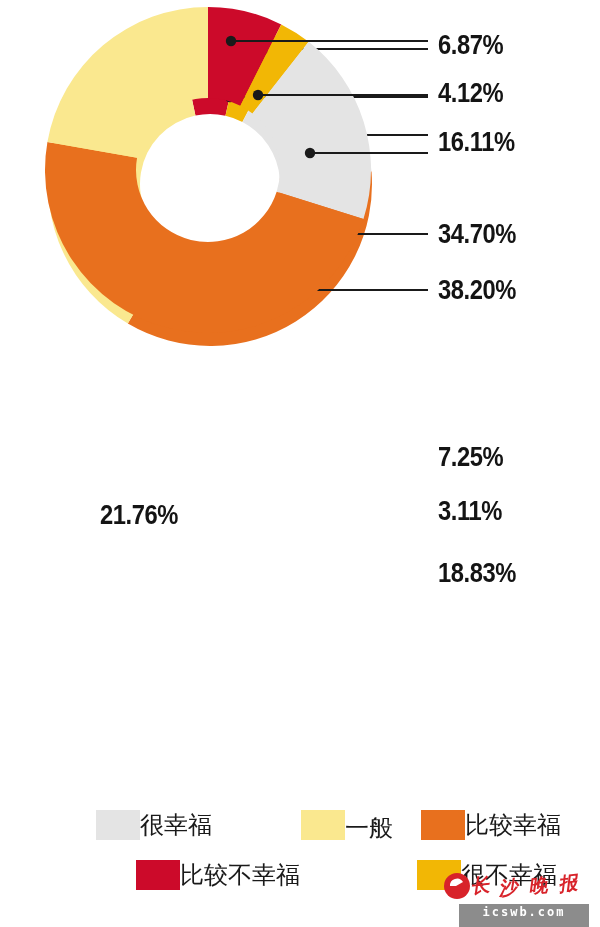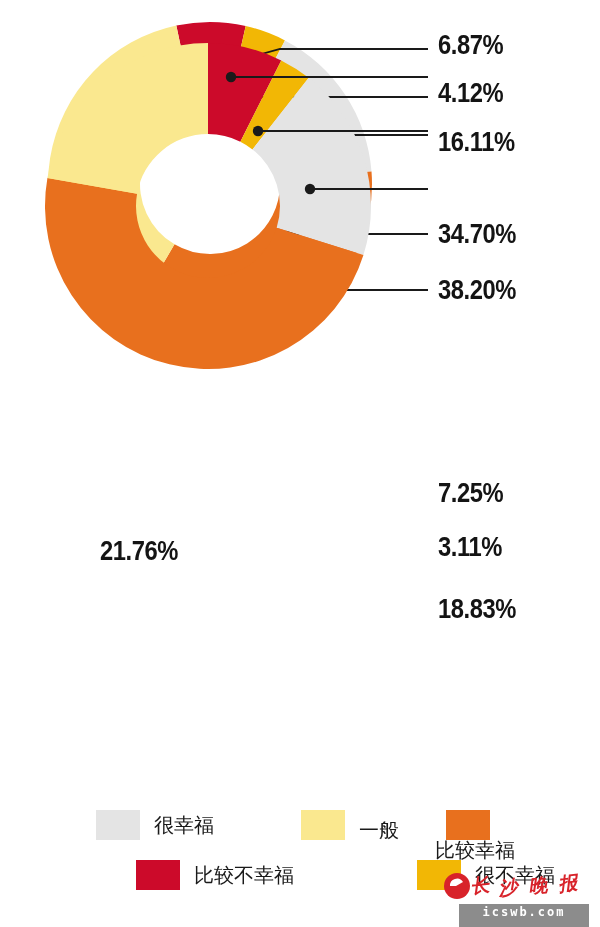--- a/index.html
+++ b/index.html
@@ -15,21 +15,21 @@
     font-family: "Liberation Sans", "DejaVu Sans", sans-serif;
     -webkit-font-smoothing: antialiased;
   }
 
   .chart-block {
     position: absolute;
     left: 0;
     width: 600px;
   }
   #chart-1 { top: 0; height: 400px; }
-  #chart-2 { top: 444px; height: 380px; }
+  #chart-2 { top: 408px; height: 380px; }
 
   .donut-svg {
     position: absolute;
     left: 0;
     top: 0;
     overflow: visible;
   }
 
   .callout-label {
     position: absolute;
@@ -68,23 +68,22 @@
     position: absolute;
     display: flex;
     align-items: center;
   }
   .legend-swatch {
     width: 44px;
     height: 30px;
     flex: 0 0 auto;
   }
   .legend-text {
-    margin-left: 14px;
     font-family: "DejaVu Sans", "Liberation Sans", sans-serif;
-    font-size: 20px;
+    font-size: 24px;
     color: #1a1a1a;
     line-height: 1;
     white-space: nowrap;
   }
 
   
   #watermark {
     position: absolute;
     left: 443px;
     top: 866px;
@@ -181,21 +180,21 @@
 
 <div id="legend">
     <div class="legend-item" style="left: 96px; top: 8px;">
       <span class="legend-swatch" style="background: rgb(228, 228, 228);"></span>
       <span class="legend-text">很幸福</span>
     </div>
     <div class="legend-item" style="left: 301px; top: 8px; align-items: flex-end;">
       <span class="legend-swatch" style="background: rgb(250, 232, 143);"></span>
       <span class="legend-text">一般</span>
     </div>
-    <div class="legend-item" style="left: 421px; top: 8px; flex-direction: column;">
+    <div class="legend-item" style="left: 421px; top: 8px;">
       <span class="legend-swatch" style="background: rgb(232, 112, 30);"></span>
       <span class="legend-text">比较幸福</span>
     </div>
     <div class="legend-item" style="left: 96px; top: 58px; padding-left: 40px;">
       <span class="legend-swatch" style="background: rgb(204, 10, 42);"></span>
       <span class="legend-text">比较不幸福</span>
     </div>
     <div class="legend-item" style="left: 417px; top: 58px;">
       <span class="legend-swatch" style="background: rgb(242, 183, 5);"></span>
       <span class="legend-text">很不幸福</span>

